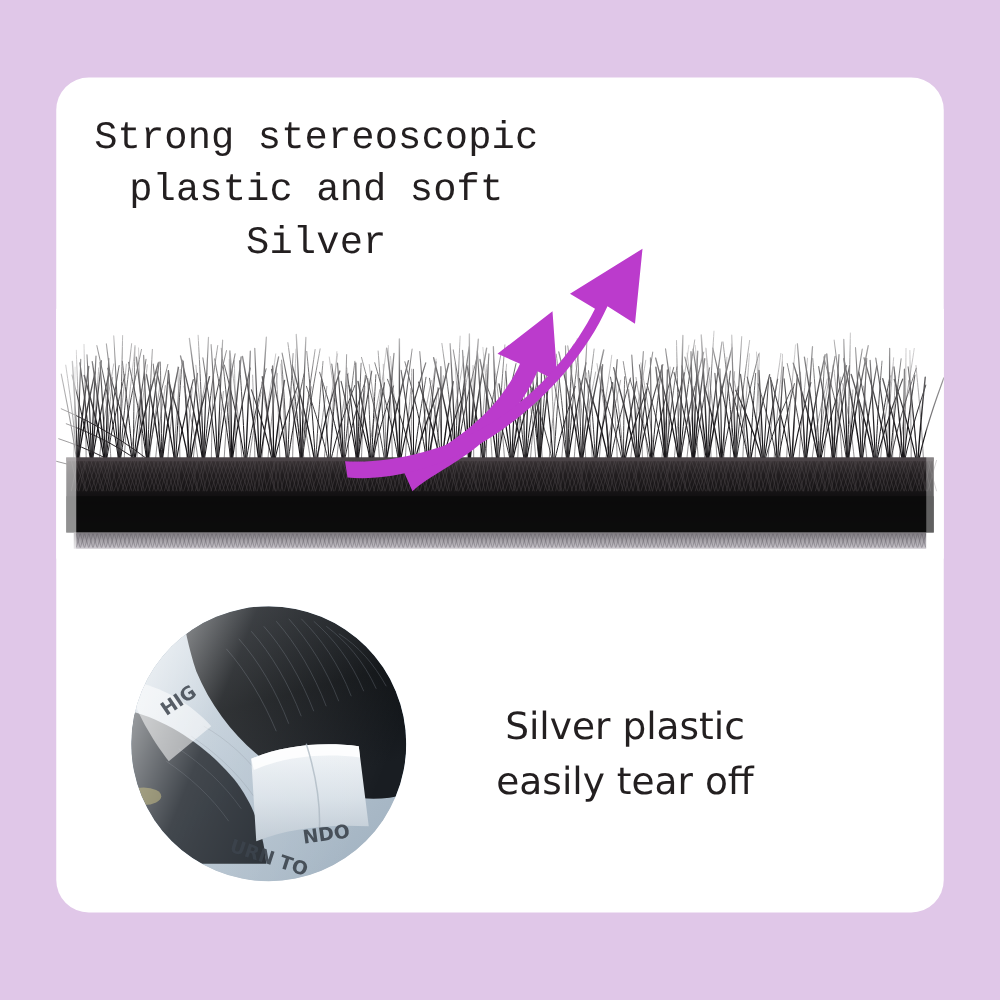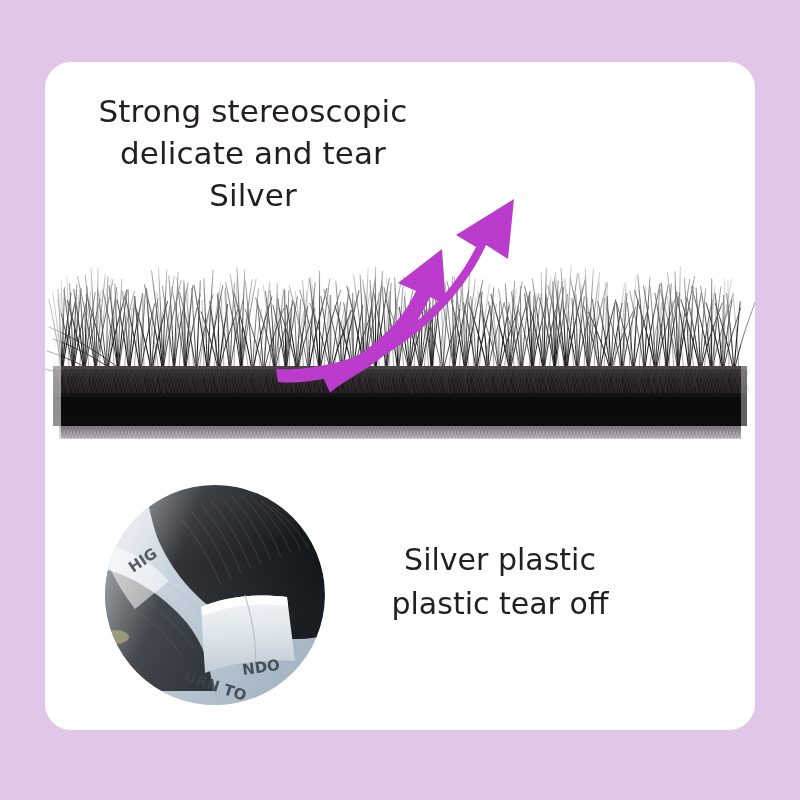--- a/index.html
+++ b/index.html
@@ -42,20 +42,21 @@
     text-align: center;
     color: #231f20;
     font-size: 31px;
     line-height: 42px;
     letter-spacing: .1px;
     font-weight: 400;
     white-space: nowrap;
   }
   #headline .hl {
     display: block;
+    font-family: Liberation Mono, monospace;
   }
 
   
   #lash-photo {
     position: absolute;
     left: 0px;
     top: 185px;
     width: 710px;
     height: 200px;
     background: #ffffff;
@@ -87,21 +88,21 @@
     background: #b9c4cf;
   }
   #inset-circle svg {
     display: block;
   }
 
   
   #caption {
     position: absolute;
     left: 330px;
-    top: 476px;
+    top: 498px;
     width: 250px;
     text-align: center;
     color: #231f20;
     font-size: 30px;
     line-height: 44px;
     font-weight: 400;
     white-space: nowrap;
   }
   #caption .cl {
     display: block;
@@ -109,21 +110,21 @@
 </style>
 </head>
 <body>
 
 <div id="stage">
 
   <div id="card">
 
     <div id="headline">
       <span class="hl">Strong stereoscopic</span>
-      <span class="hl">delicate and tear</span>
+      <span class="hl">plastic and soft</span>
       <span class="hl">Silver</span>
     </div>
 
     <div id="lash-photo">
       <svg width="710" height="200" viewBox="0 0 710 200" xmlns="http://www.w3.org/2000/svg" aria-hidden="true">
         <defs>
           <linearGradient id="bandGrad" x1="0" y1="0" x2="0" y2="1">
             <stop offset="0%" stop-color="#3c3638"></stop>
             <stop offset="22%" stop-color="#221e20"></stop>
             <stop offset="60%" stop-color="#0e0d0e"></stop>
@@ -1140,17 +1141,17 @@
           <text x="78" y="196" font-family="&quot;DejaVu Sans&quot;, sans-serif" font-size="15" font-weight="700" fill="#3c444d" opacity="0.9" transform="rotate(18 78 196)">URN TO</text>
           <text x="138" y="190" font-family="&quot;DejaVu Sans&quot;, sans-serif" font-size="15" font-weight="700" fill="#3c444d" opacity="0.9" transform="rotate(-8 138 190)">NDO</text>
 
           <ellipse cx="10" cy="152" rx="14" ry="7" fill="#c9bf86" opacity="0.55"></ellipse>
         </g>
       </svg>
     </div>
 
     <div id="caption">
       <span class="cl">Silver plastic</span>
-      <span class="cl">plastic tear off</span>
+      <span class="cl">easily tear off</span>
     </div>
 
   </div>
 </div>
 
 </body></html>

